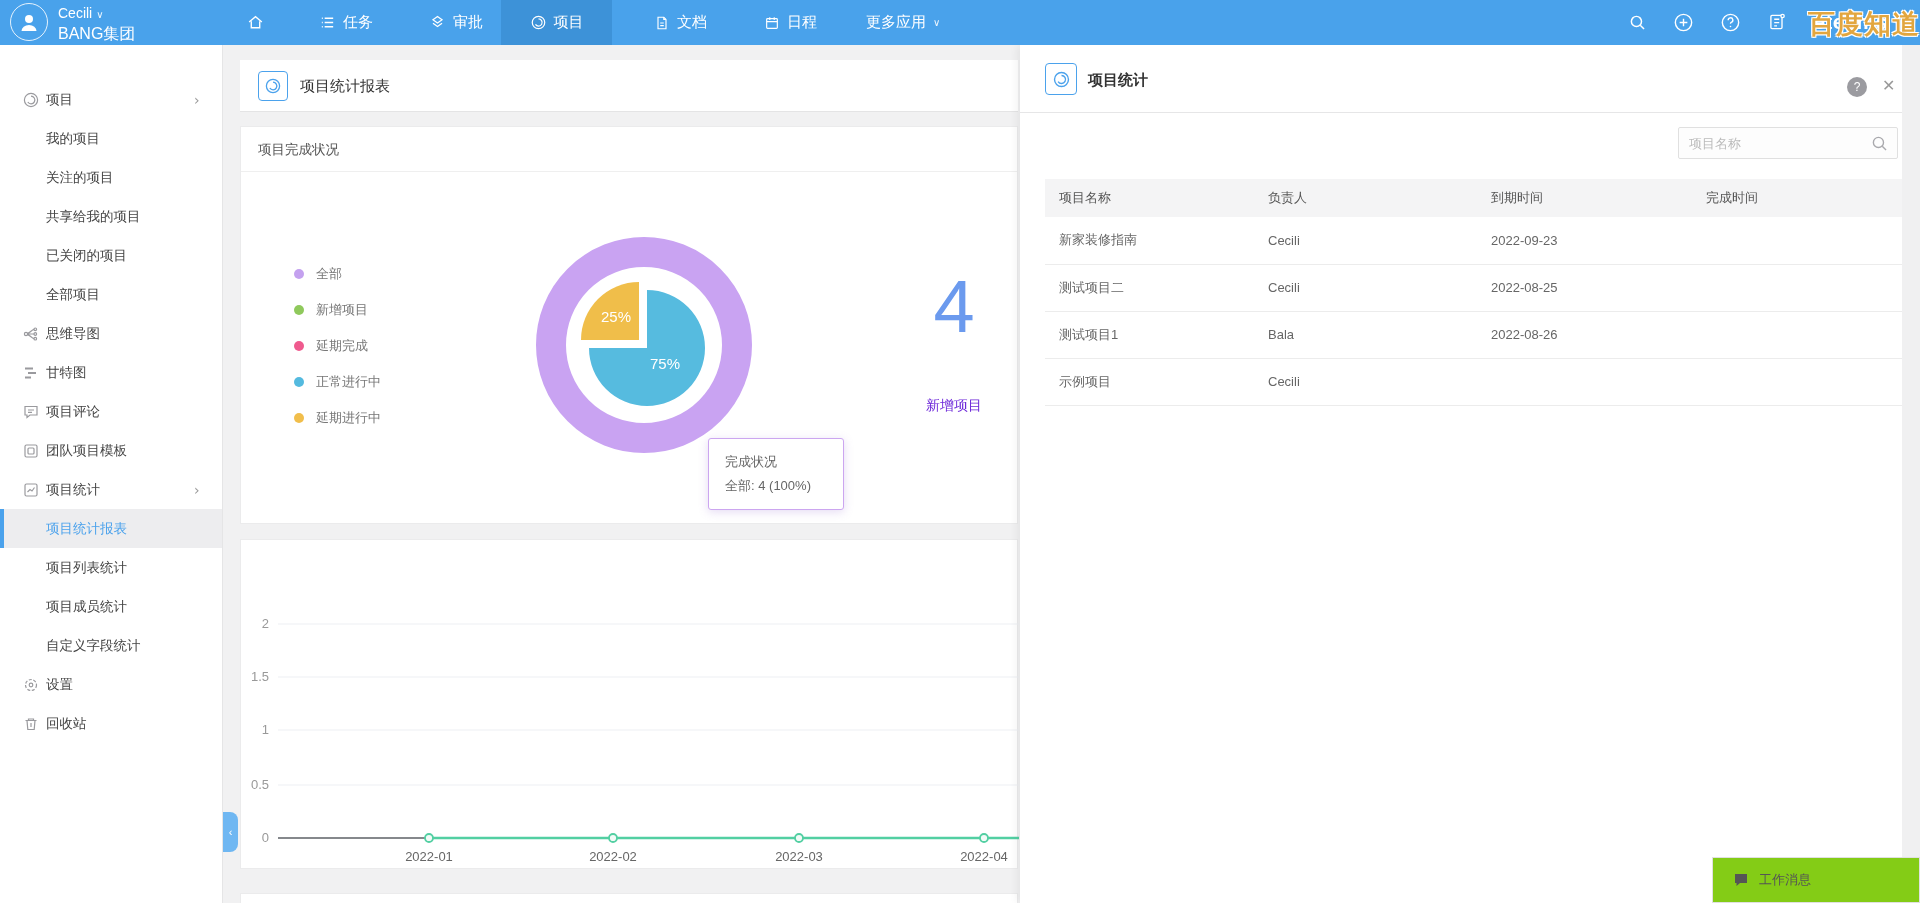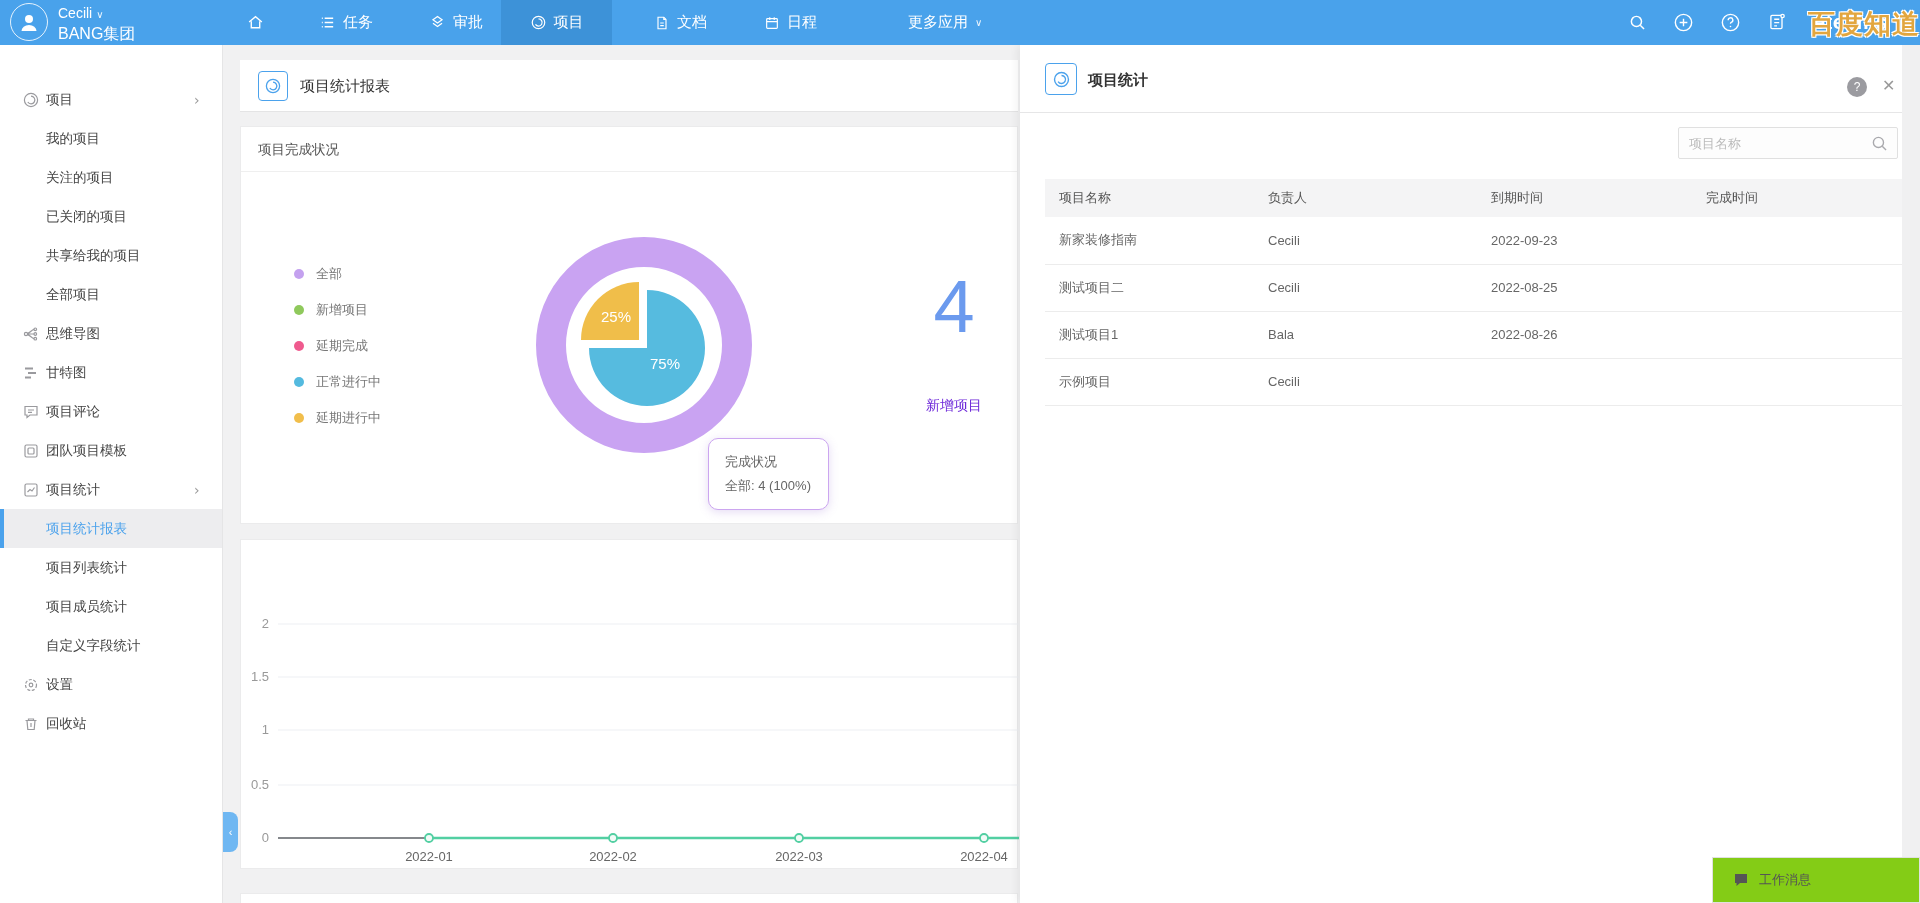--- a/index.html
+++ b/index.html
@@ -45,21 +45,21 @@
 
   .legend-item { position:absolute; left:53px; display:flex; align-items:center; gap:12px; font-size:13px; color:#777; }
   .legend-dot { width:10px; height:10px; border-radius:50%; }
   .dot-0 { background:#C4A1EF; } .dot-1 { background:#8FC95C; } .dot-2 { background:#EF5A8E; }
   .dot-3 { background:#54BADF; } .dot-4 { background:#F1BE4B; }
 
   .donut-wrap { position:absolute; left:283px; top:98px; width:240px; height:240px; }
   .stat-block { position:absolute; left:628px; top:140px; width:170px; text-align:center; }
   .stat-value { font-size:74px; color:#6B9AEE; line-height:80px; }
   .stat-label { margin-top:50px; font-size:14px; color:#6d28d9; }
-  .chart-tooltip { position:absolute; left:708px; top:438px; width:121px; height:72px; background:#fff; border:1px solid #CCA6F0; border-radius:10px; box-shadow:0 2px 10px rgba(150,110,210,.25); padding:11px 0 0 16px; font-size:13px; color:#666; line-height:24px; z-index:20; }
+  .chart-tooltip { position:absolute; left:708px; top:438px; width:136px; height:72px; background:#fff; border:1px solid #CCA6F0; border-radius:3px; box-shadow:0 2px 10px rgba(150,110,210,.25); padding:11px 0 0 16px; font-size:13px; color:#666; line-height:24px; z-index:20; }
 
   
   .right-panel { position:absolute; left:1020px; top:45px; width:900px; height:858px; background:#fff; box-shadow:-3px 0 8px rgba(0,0,0,.06); z-index:15; }
   .rp-header { position:absolute; left:0; top:0; width:100%; height:68px; border-bottom:1px solid #E6E6E7; }
   .rp-iconbox { position:absolute; left:25px; top:18px; width:32px; height:32px; border:1px solid #4BA2EC; border-radius:4px; color:#4BA2EC; display:flex; align-items:center; justify-content:center; }
   .rp-title { position:absolute; left:68px; top:26px; font-size:15px; font-weight:600; color:#333; }
   .rp-help { position:absolute; left:827px; top:32px; width:20px; height:20px; border-radius:50%; background:#9B9BA0; color:#fff; font-size:12px; display:flex; align-items:center; justify-content:center; cursor:pointer; }
   .rp-close { position:absolute; left:862px; top:31px; font-size:16px; color:#999; cursor:pointer; font-family:"DejaVu Sans",sans-serif; }
   .rp-search { position:absolute; left:658px; top:82px; width:220px; height:32px; border:1px solid #E0E0E0; border-radius:2px; background:#FDFDFD; }
   .rp-search input { position:absolute; left:0; top:0; width:190px; height:30px; border:none; outline:none; background:transparent; padding-left:10px; font-size:13px; color:#666; font-family:inherit; }
@@ -126,21 +126,21 @@
     </svg>
     <span>文档</span>
   </div>
   <div class="nav-item" style="left:750px;">
     <svg class="icon" width="16" height="16" viewBox="0 0 18 18" fill="none" stroke="#fff" stroke-width="1.3">
       <rect x="3" y="4" width="12" height="11" rx="1"></rect>
         <path d="M3 7.5h12M6.5 2.5v3M11.5 2.5v3"></path>
     </svg>
     <span>日程</span>
   </div>
-  <div class="nav-item" style="left:894px;">
+  <div class="nav-item" style="left:852px;">
     <span>更多应用</span>
     <span class="chev-small">∨</span>
   </div>
 
   <div class="nav-right">
     <svg class="icon" width="19" height="19" viewBox="0 0 18 18" fill="none" stroke="#fff" stroke-width="1.4">
       <circle cx="8" cy="8" r="4.8"></circle>
         <path d="M11.6 11.6 15.2 15.2"></path>
     </svg>
     <svg class="icon" width="21" height="21" viewBox="0 0 18 18" fill="none" stroke="#fff" stroke-width="1.2">
@@ -175,24 +175,24 @@
     <span class="s-label">项目</span>
     <span class="s-chev">›</span>
   </div>
   <div class="side-item">
       <span class="s-label">我的项目</span>
     </div>
   <div class="side-item">
       <span class="s-label">关注的项目</span>
     </div>
   <div class="side-item">
+      <span class="s-label">共享给我的项目</span>
+    </div>
+  <div class="side-item">
       <span class="s-label">已关闭的项目</span>
-    </div>
-  <div class="side-item">
-      <span class="s-label">共享给我的项目</span>
     </div>
   <div class="side-item">
       <span class="s-label">全部项目</span>
     </div>
   <div class="side-item">
     <span class="s-icon">
       <svg class="icon" width="18" height="18" viewBox="0 0 18 18" fill="none" stroke="currentColor" stroke-width="1.2">
           <circle cx="4" cy="9" r="1.6"></circle>
           <circle cx="13.3" cy="4.3" r="1.3"></circle>
           <circle cx="13.3" cy="9" r="1.3"></circle>

